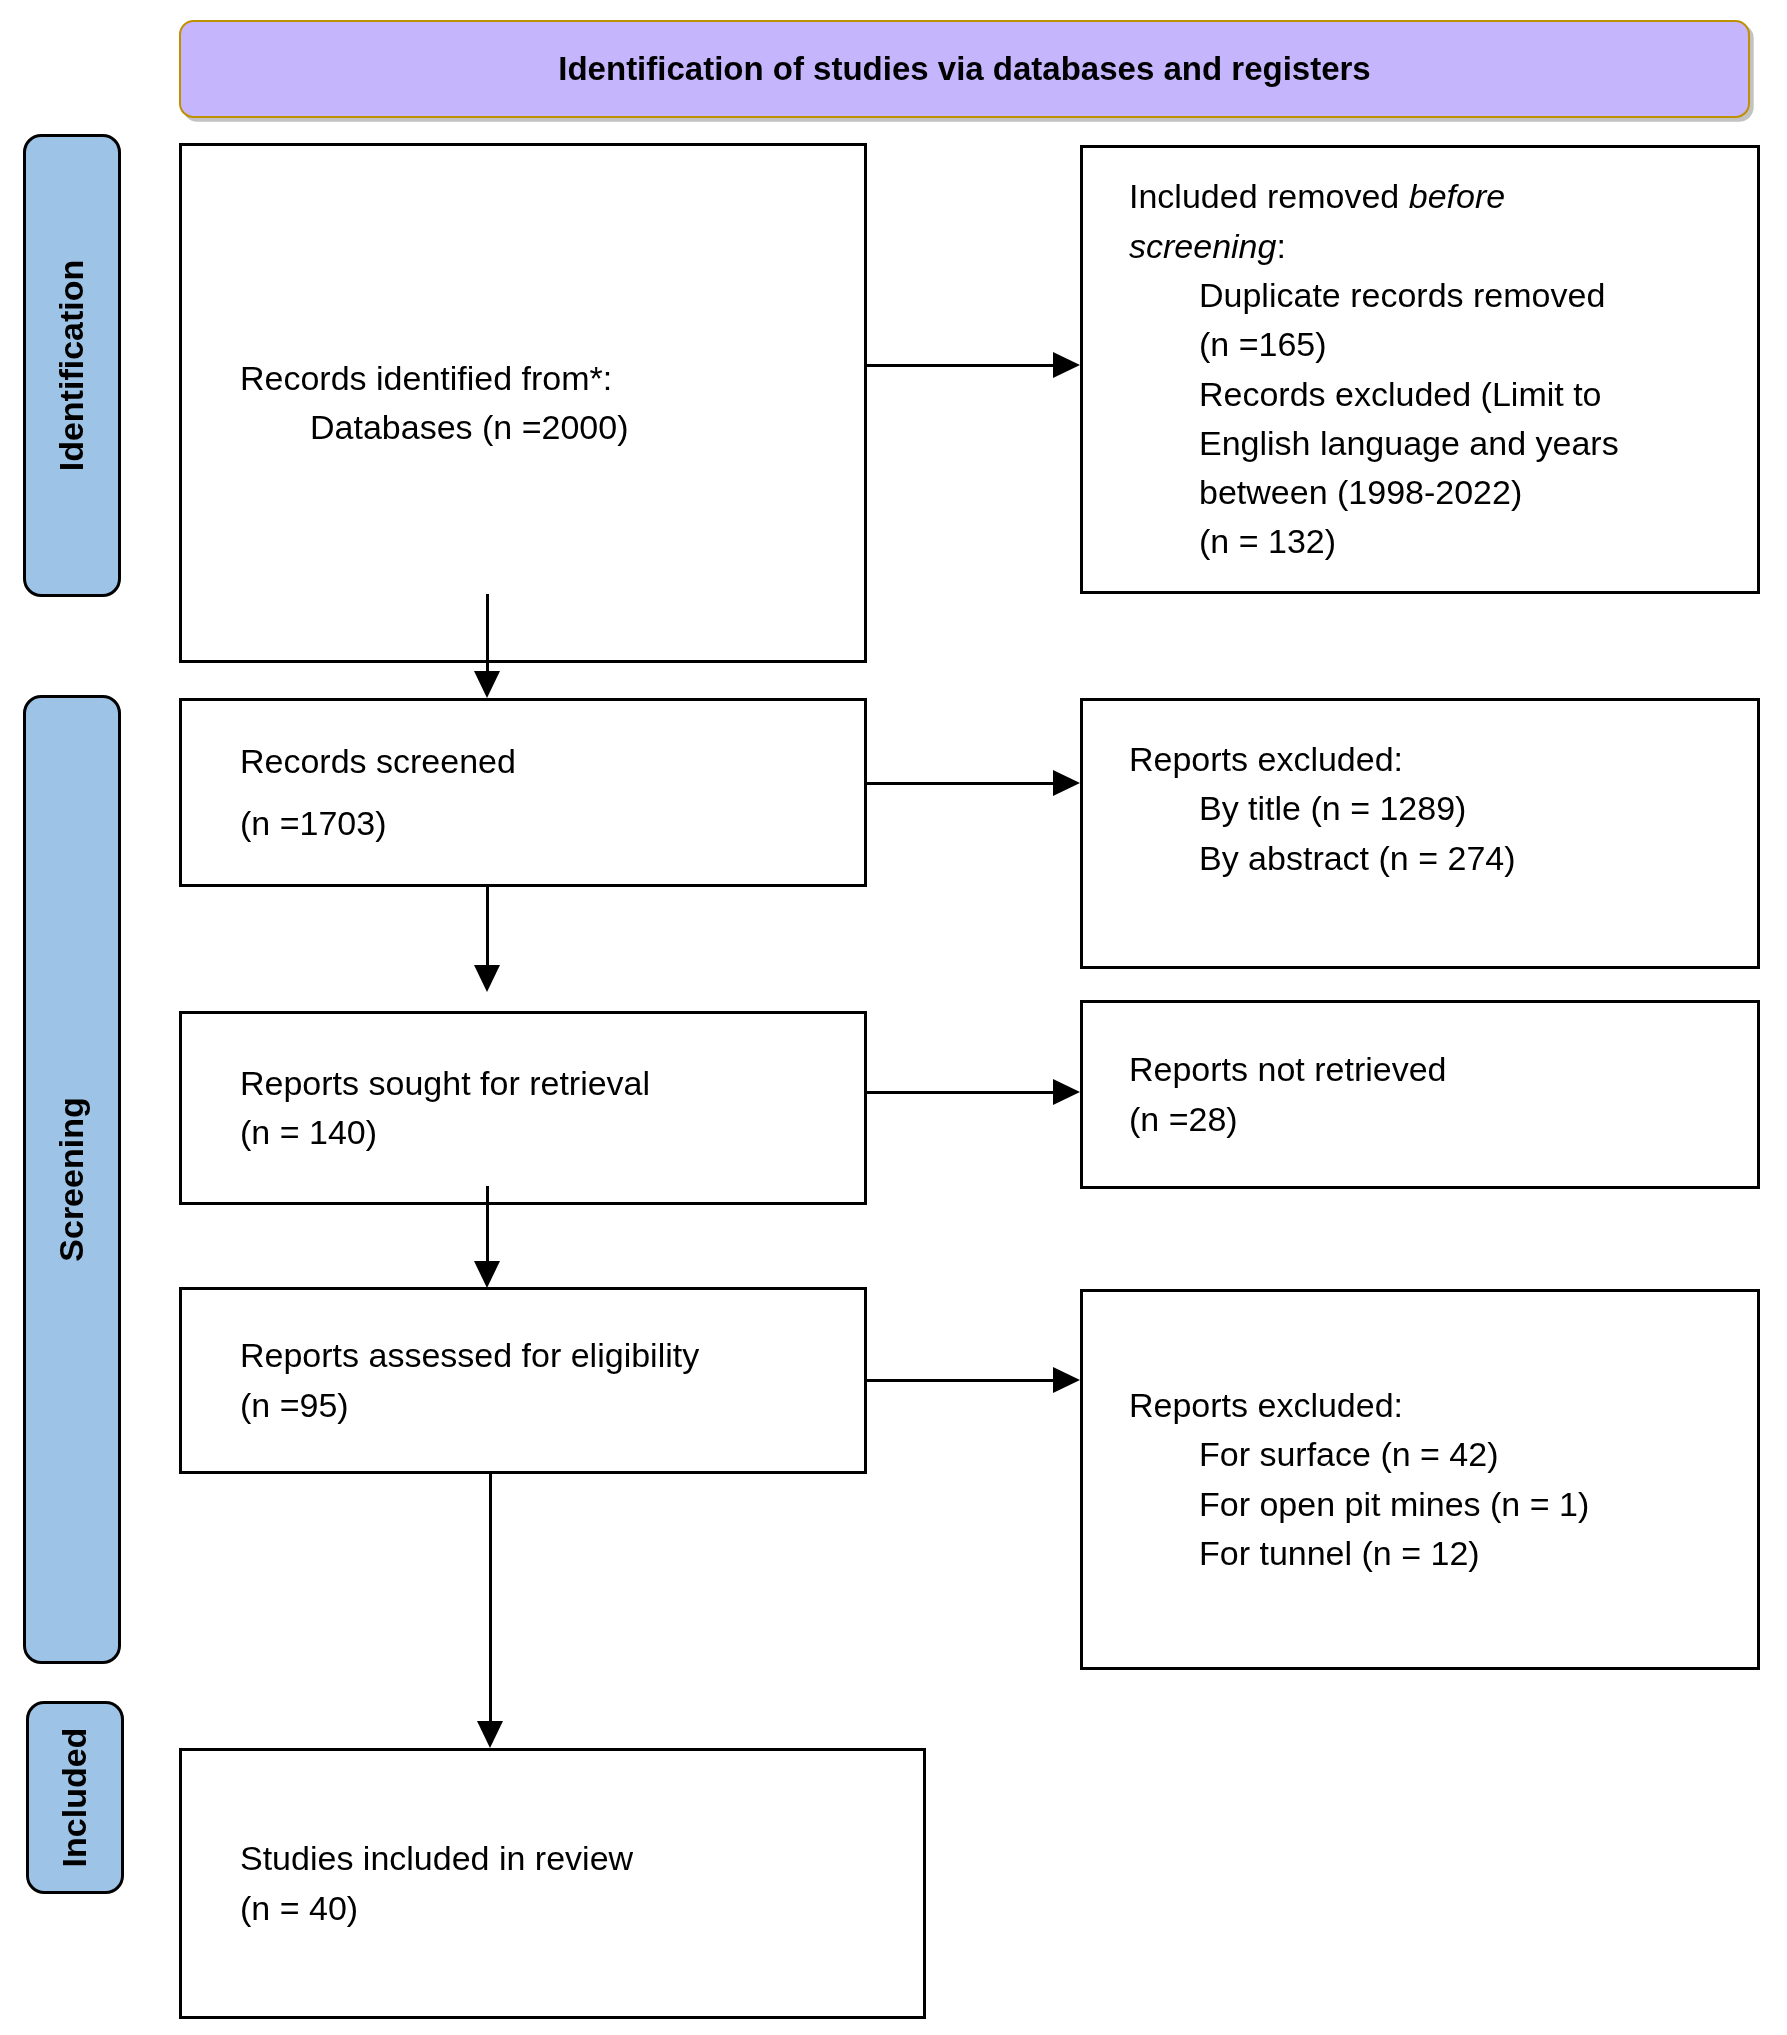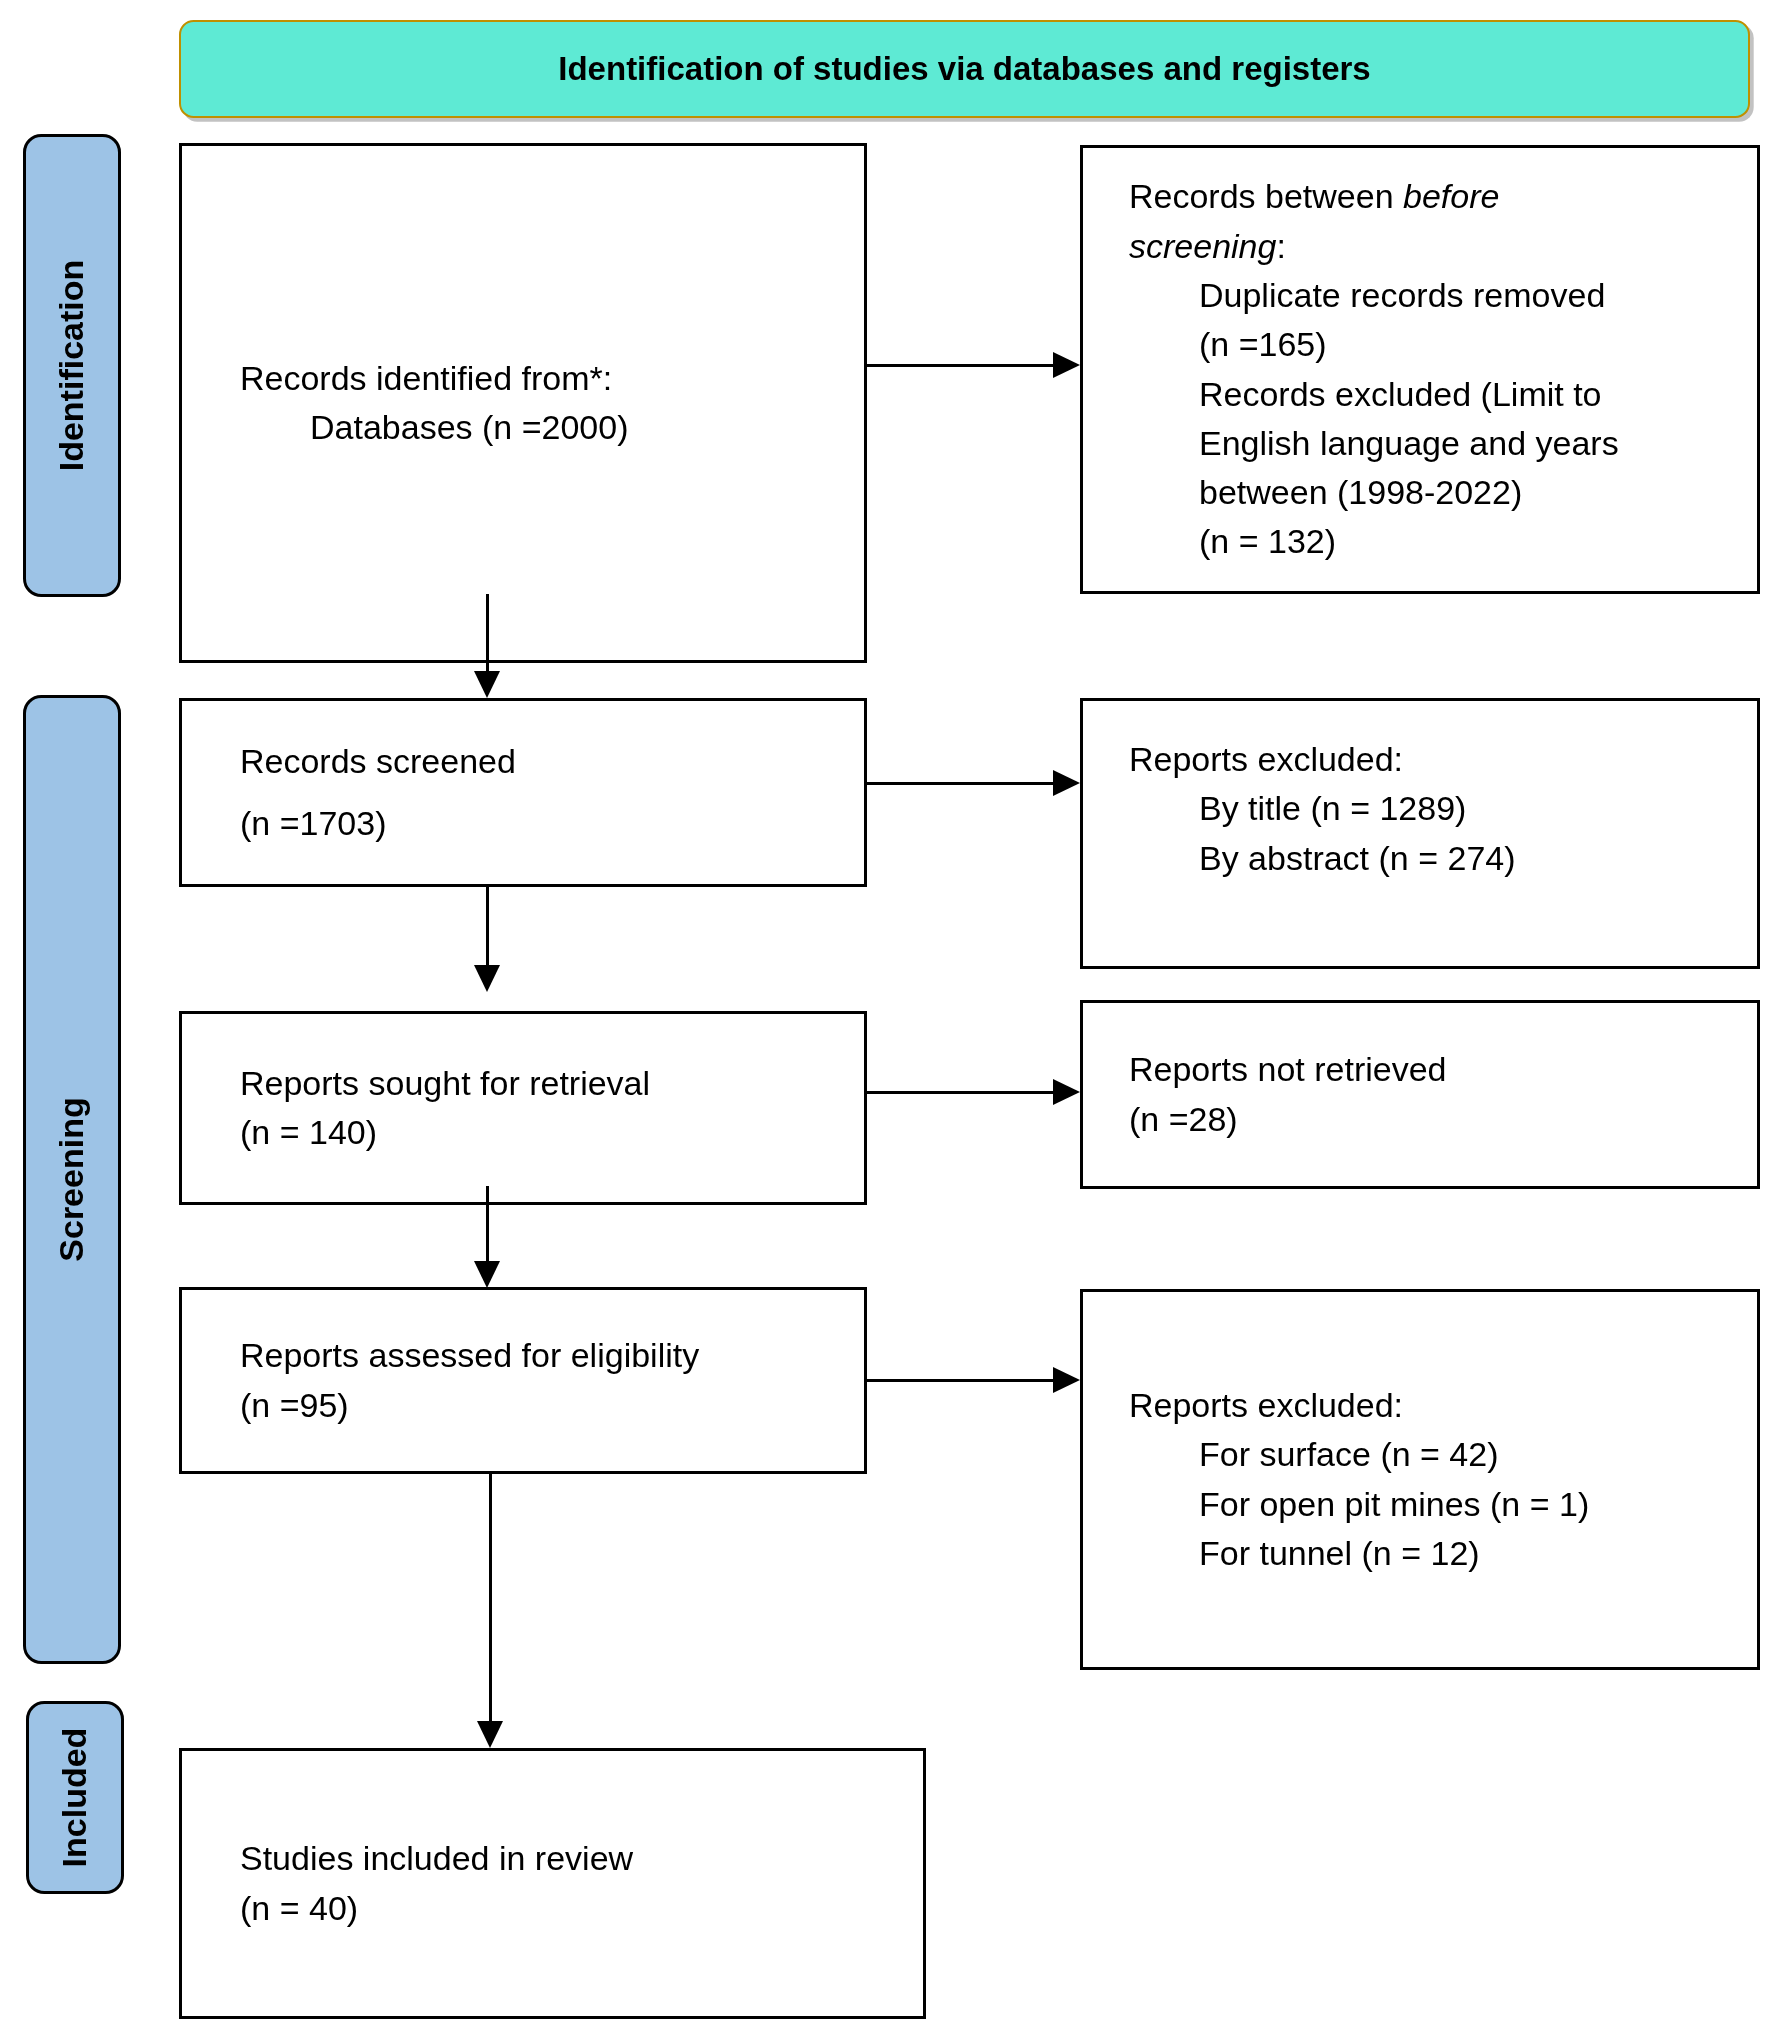--- a/index.html
+++ b/index.html
@@ -6,21 +6,21 @@
   #canvas{
     position:relative;
     width:1788px;height:2035px;
     background:#ffffff;
     font-family:"Liberation Sans", sans-serif;
     color:#000;
   }
   
   .banner{
     position:absolute;left:179px;top:20px;width:1571px;height:98px;
-    background:#5eead4;
+    background:#c4b5fd;
     border:2.4px solid #BF9000;border-radius:14.6px;
     box-shadow:3.7px 3.7px 0 rgba(120,120,120,0.45);
     display:flex;align-items:center;justify-content:center;
     box-sizing:border-box;
   }
   .banner span{font-size:33px;font-weight:bold;}
   
   .stage{
     position:absolute;
     background:#9DC3E6;
@@ -105,21 +105,21 @@
 
   <div class="fbox" id="box-identified">
     <div>Records identified from*:</div>
     <div class="indent">
         <div>Databases (n =2000)</div>
       </div>
   </div>
 
   <div class="fbox" id="box-removed">
     <div class="title-wrap">
-      <span>Records between </span><span class="em">before screening</span><span>:</span>
+      <span>Included removed </span><span class="em">before screening</span><span>:</span>
     </div>
     <div class="indent">
         <div>Duplicate records removed</div>
         <div>(n =165)</div>
         <div>Records excluded (Limit to</div>
         <div>English language and years</div>
         <div>between (1998-2022)</div>
         <div>(n = 132)</div>
       </div>
   </div>

